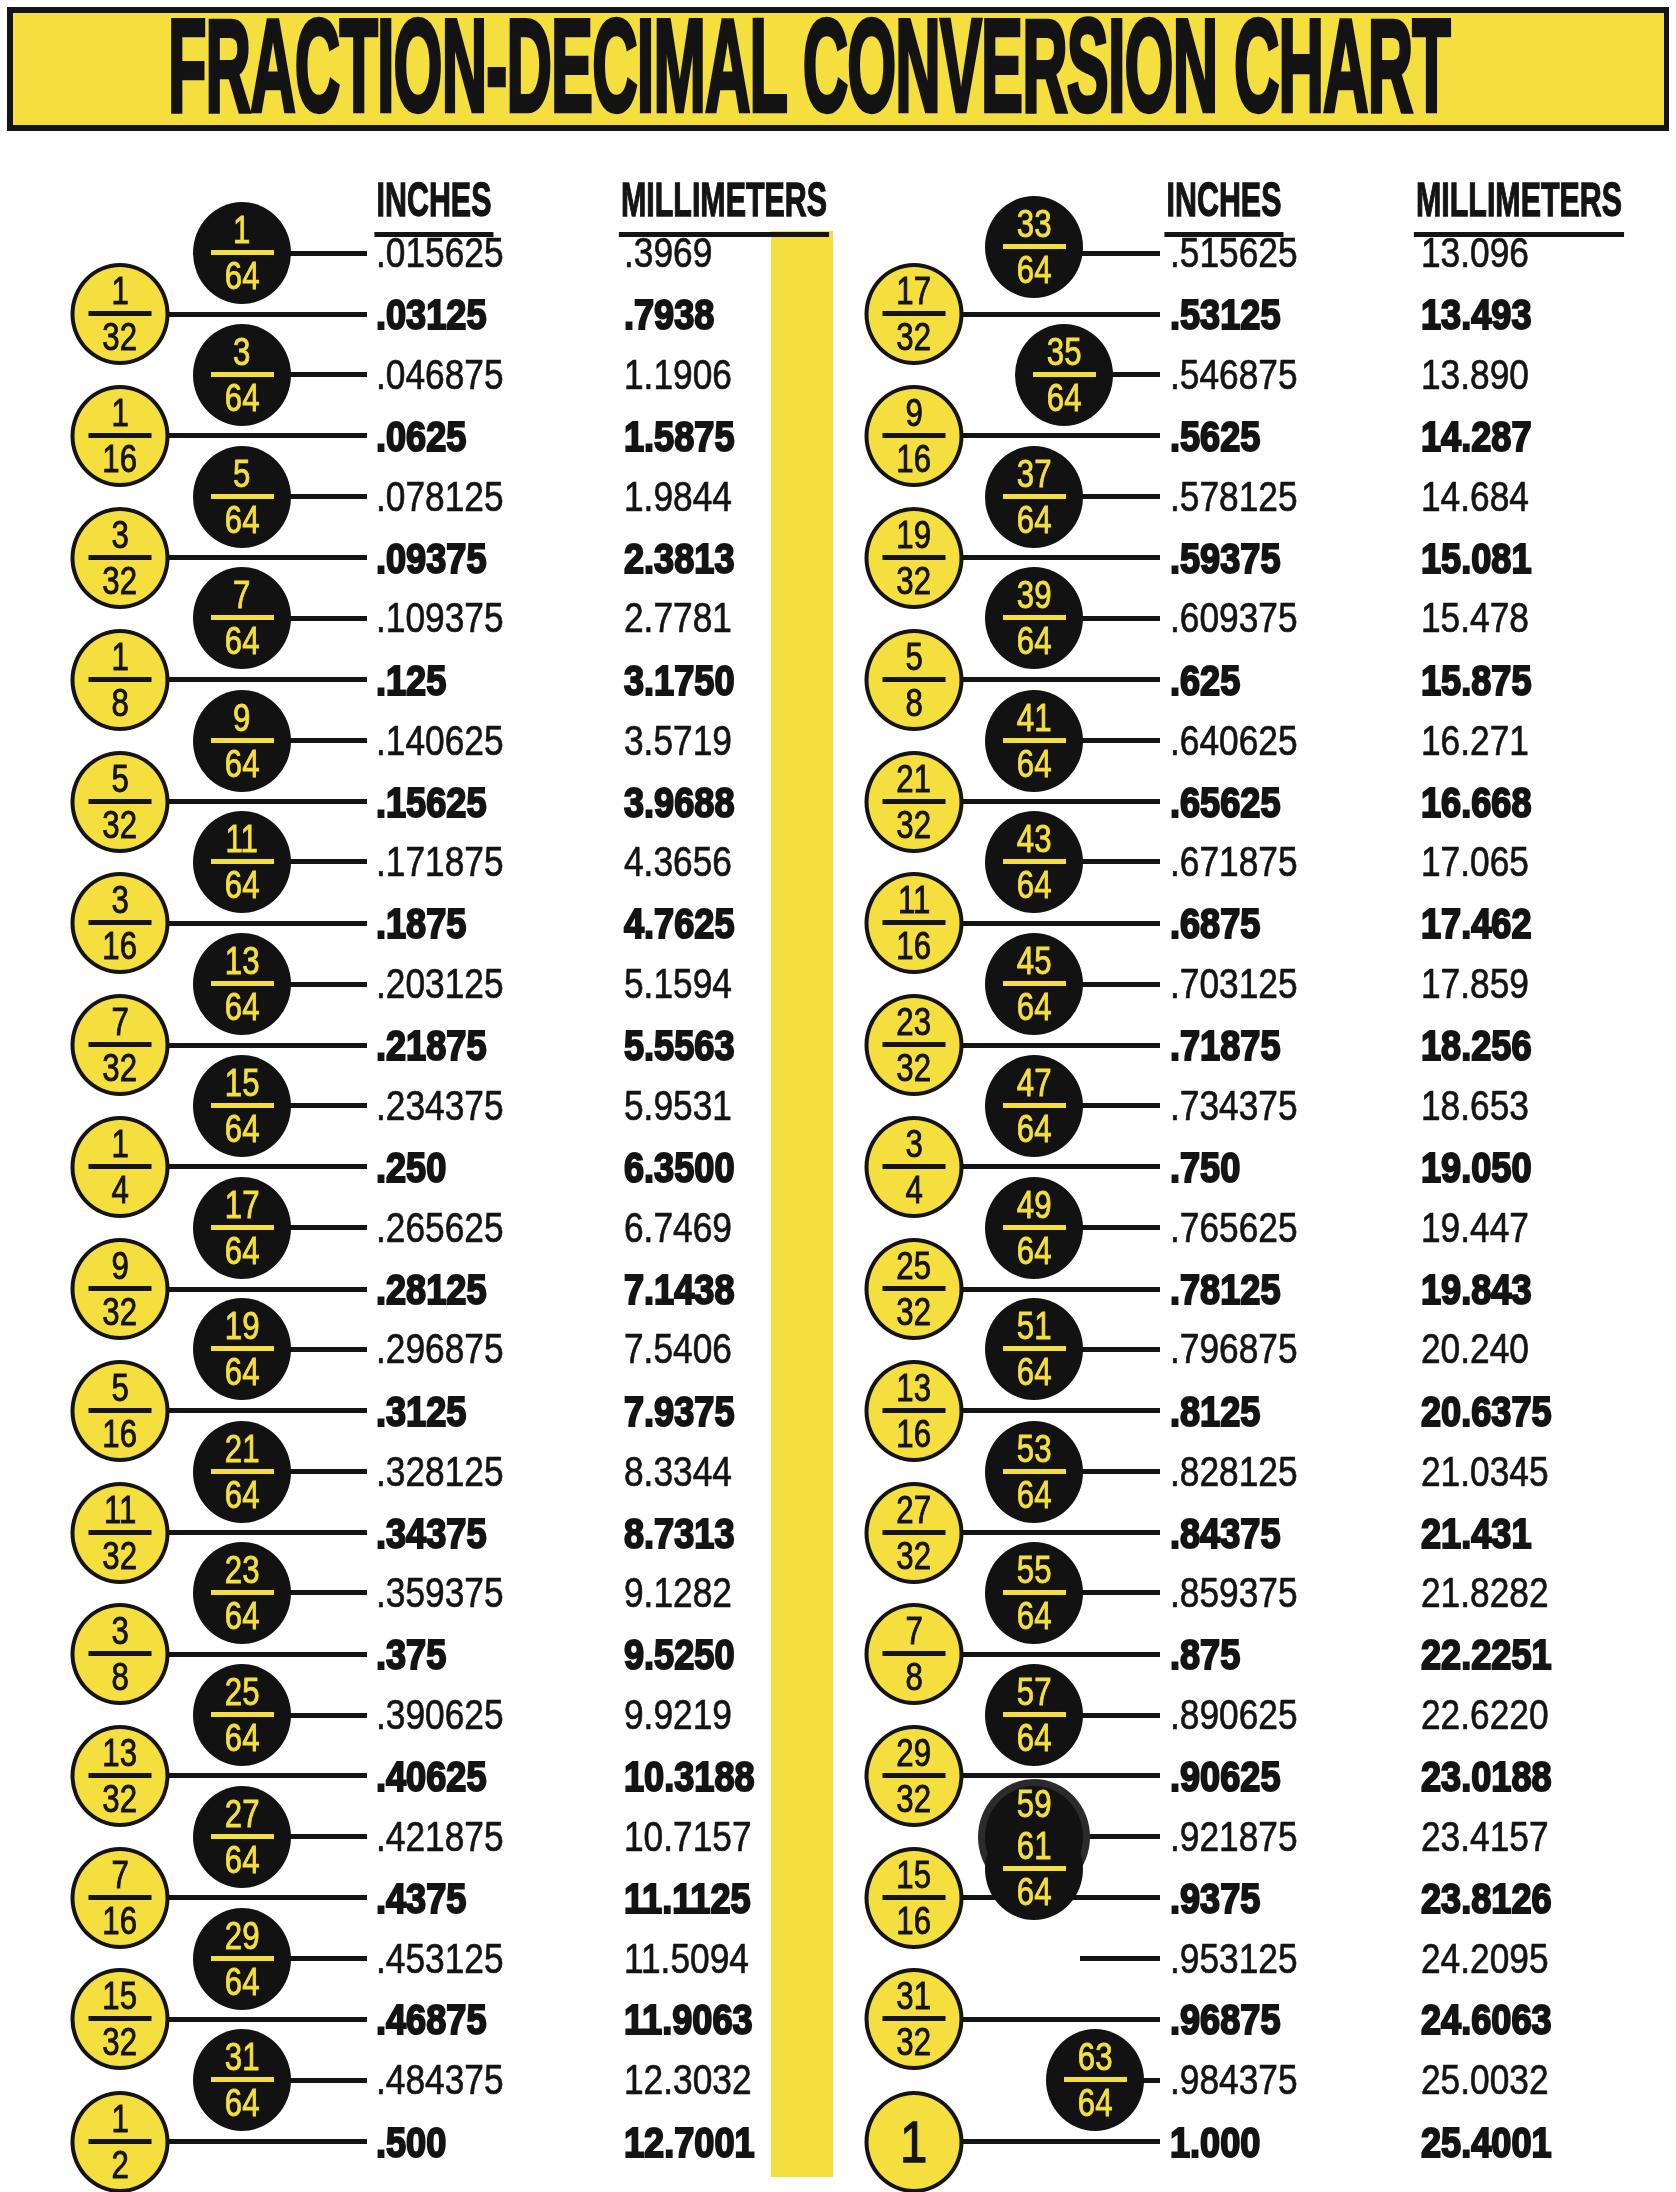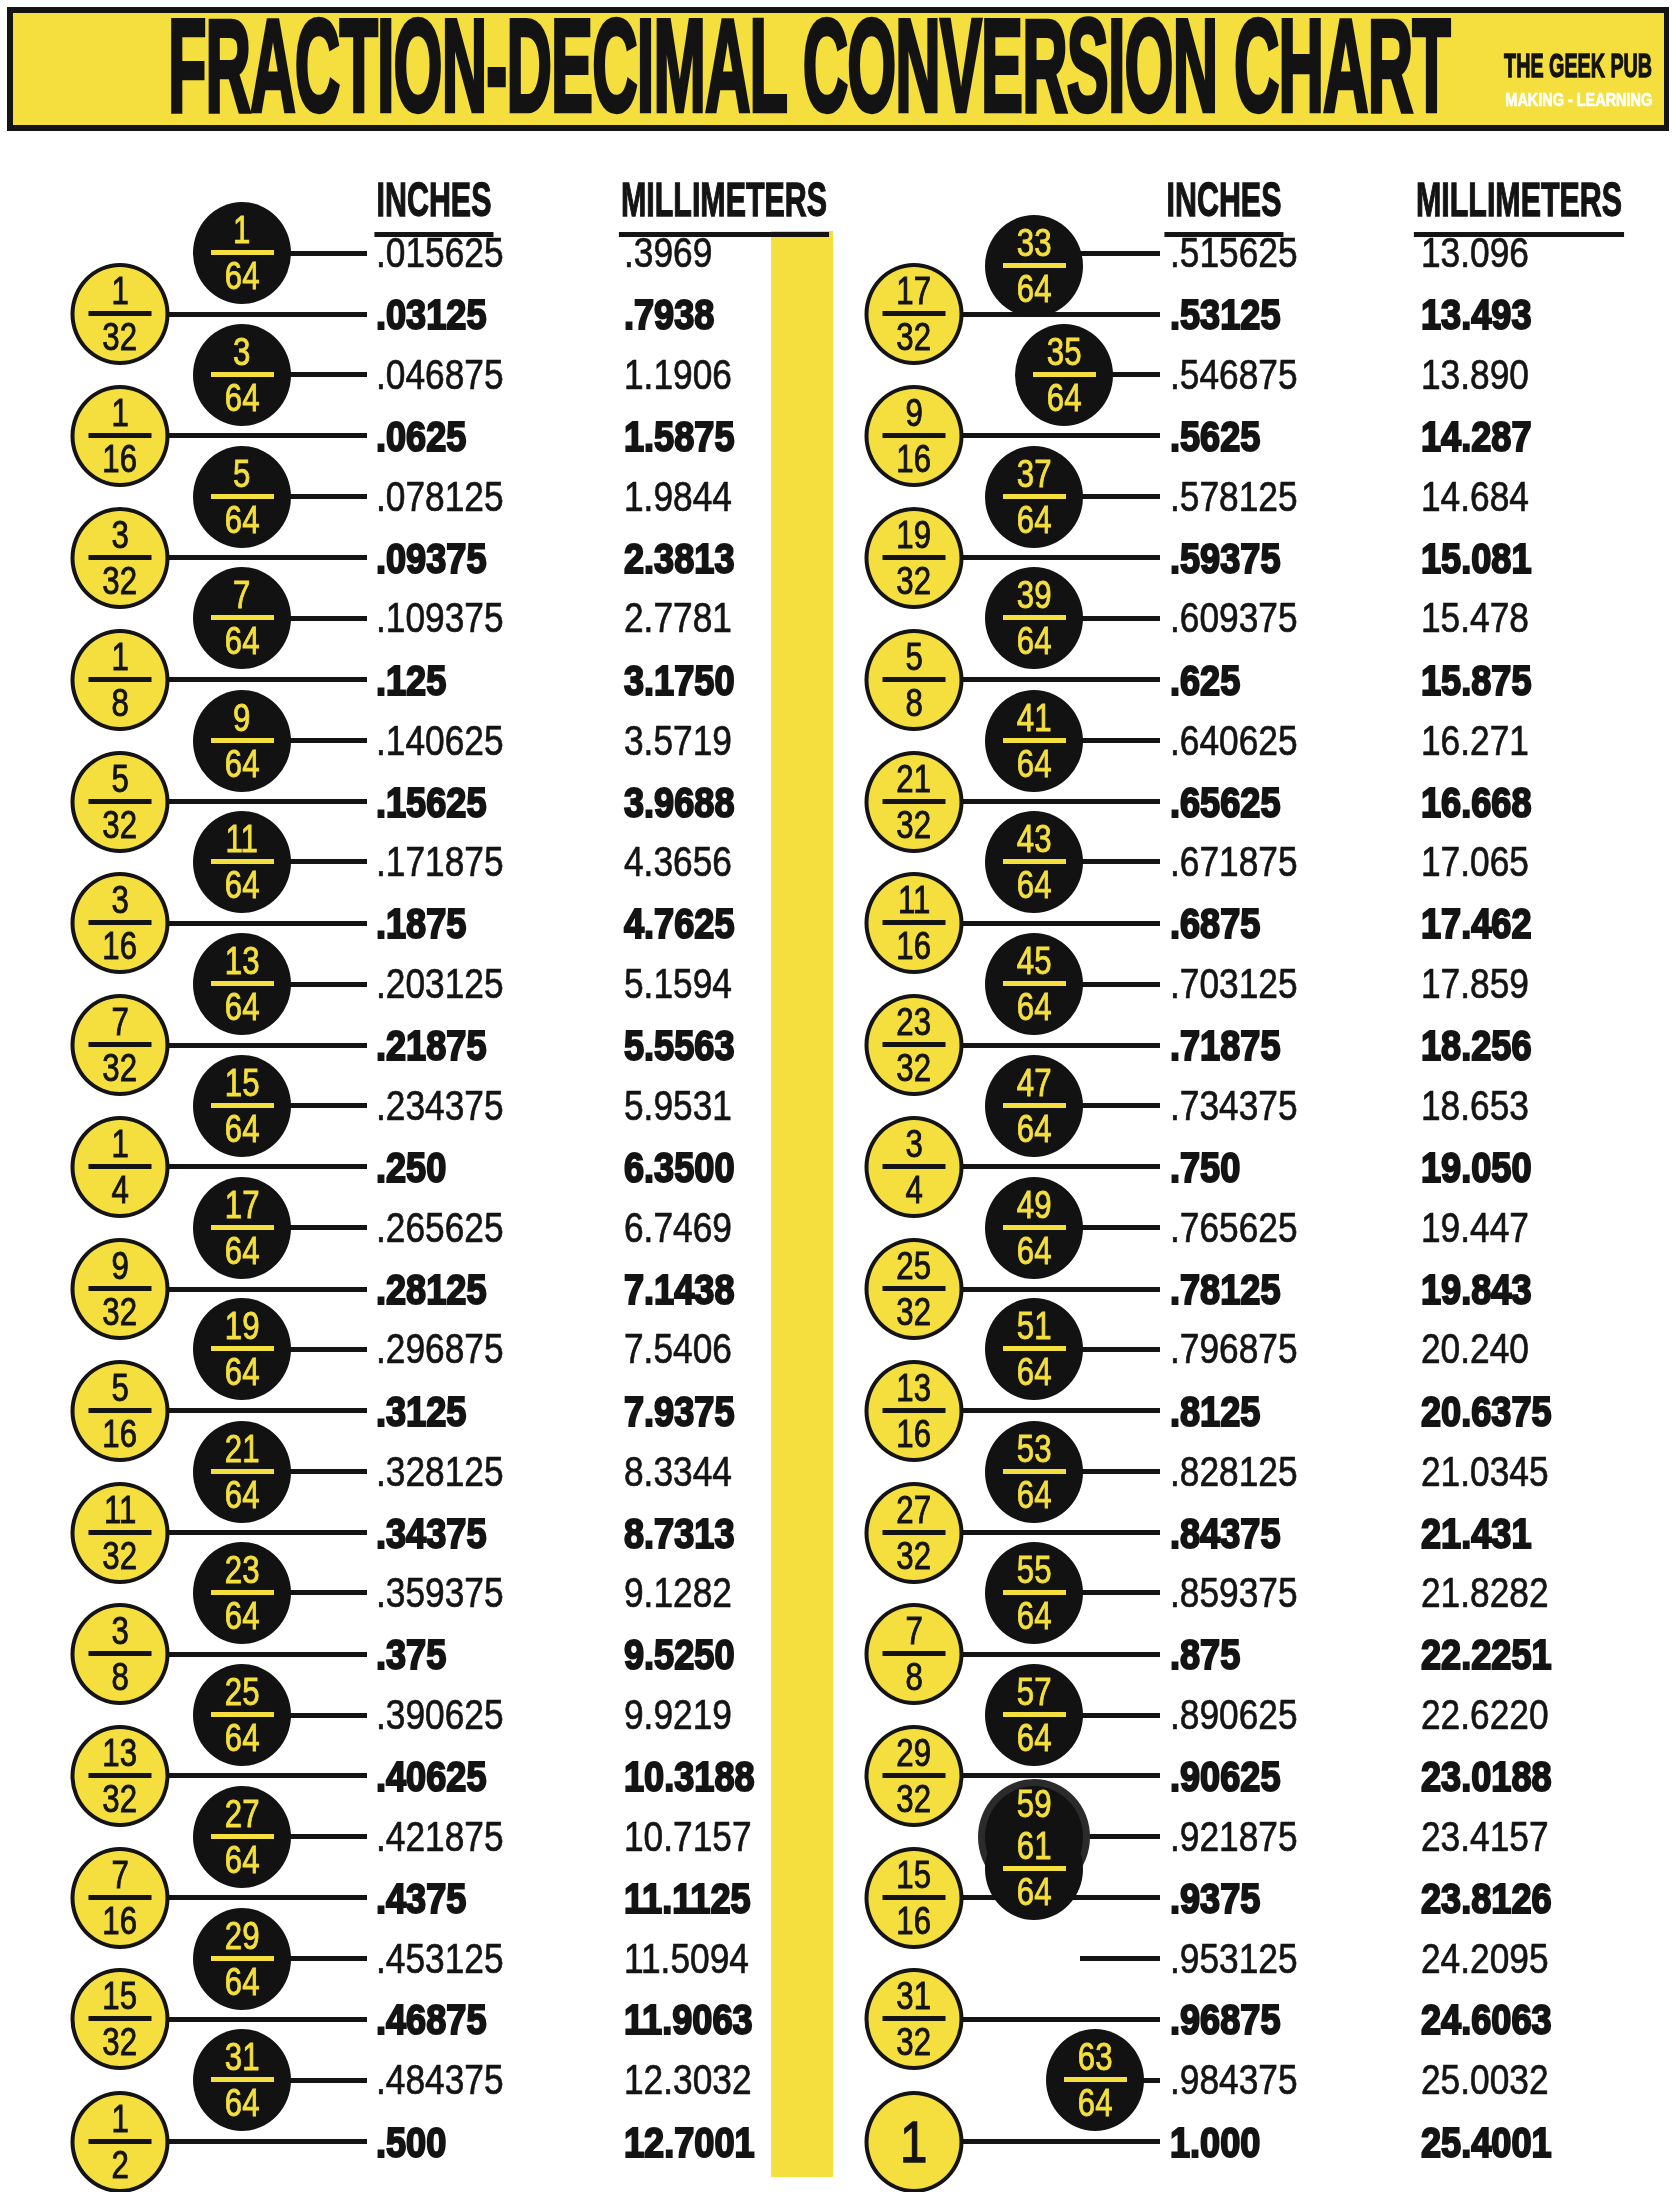--- a/index.html
+++ b/index.html
@@ -59,24 +59,20 @@
   }
   .val.b{font-weight:700;font-size:43px;-webkit-text-stroke:2.1px #141414;}
 </style>
 </head>
 <body>
 
 <div class="page">
 
   <header class="header-bar">
     <div class="title">FRACTION-DECIMAL CONVERSION CHART</div>
-    <div class="logo">
-      <div class="logo-name">THE GEEK PUB</div>
-      <div class="logo-tag">MAKING - LEARNING</div>
-    </div>
   </header>
 
   <div class="divider"></div>
 
   <div class="colhead" style="left:434px;">
     <span class="colhead-in">INCHES</span>
   </div>
   <div class="colhead" style="left:724px;">
     <span class="colhead-in">MILLIMETERS</span>
   </div>
@@ -338,21 +334,21 @@
       <span class="val" style="left: 624px; top: 2080px;">12.3032</span>
       <div class="conn" style="left: 162px; top: 2139px; width: 205px;"></div>
       <div class="circle light" style="left: 120px; top: 2142px;">
         <span class="fr">1</span>
         <div class="fbar"></div>
         <span class="fr">2</span>
       </div>
       <span class="val b" style="left: 376px; top: 2142px;">.500</span>
       <span class="val b" style="left: 624px; top: 2142px;">12.7001</span>
       <div class="conn" style="left: 1080px; top: 251px; width: 80px;"></div>
-      <div class="circle dark" style="left: 1034px; top: 266px;">
+      <div class="circle dark" style="left: 1034px; top: 247px;">
         <span class="fr">33</span>
         <div class="fbar"></div>
         <span class="fr">64</span>
       </div>
       <span class="val" style="left: 1170px; top: 253px;">.515625</span>
       <span class="val" style="left: 1421px; top: 253px;">13.096</span>
       <div class="conn" style="left: 957px; top: 312px; width: 203px;"></div>
       <div class="circle light" style="left: 914px; top: 314px;">
         <span class="fr">17</span>
         <div class="fbar"></div>

